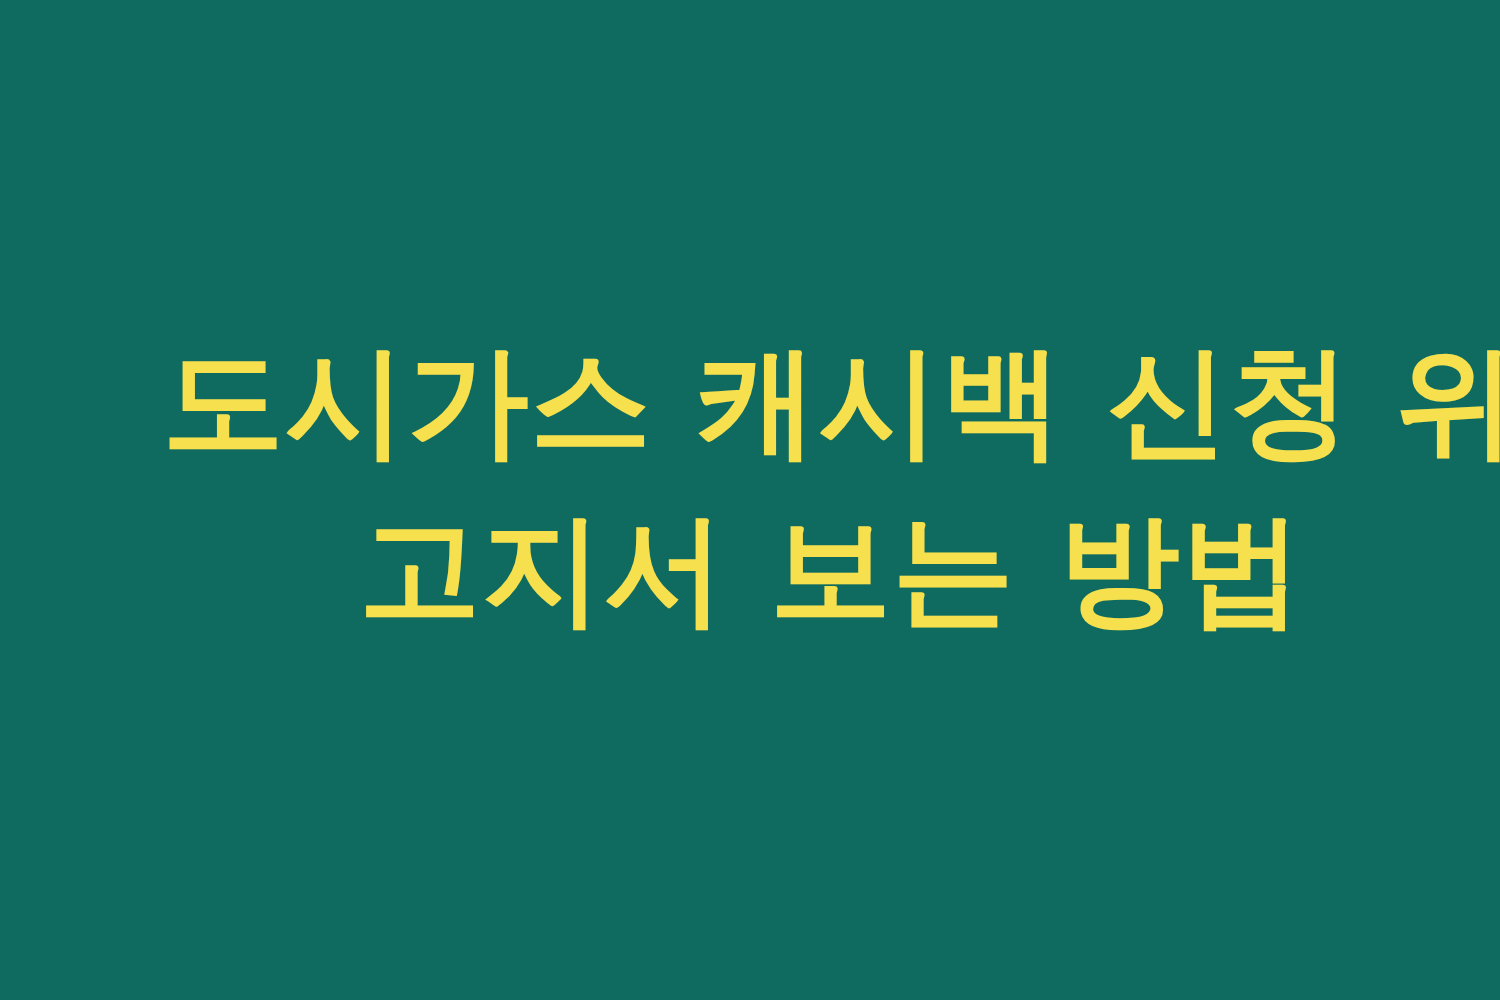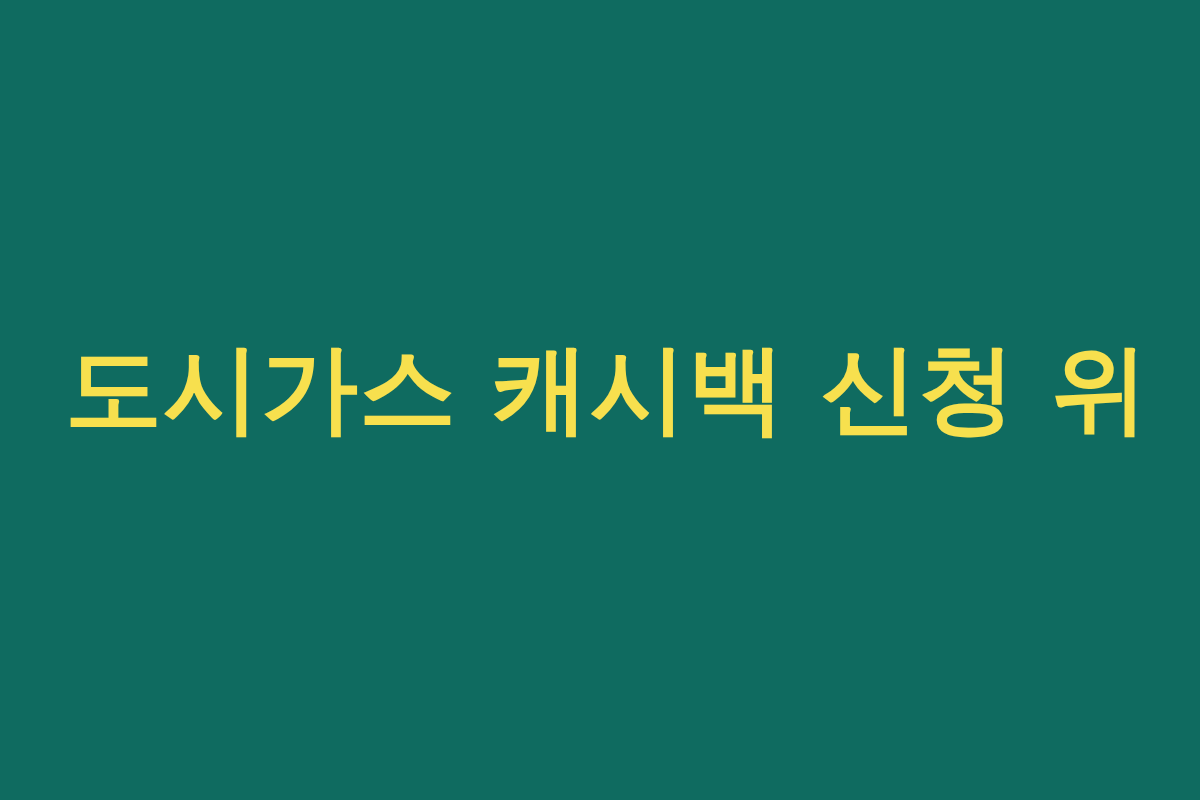--- a/index.html
+++ b/index.html
@@ -14,21 +14,21 @@
     font-family: "Liberation Sans", sans-serif;
   }
 
   #banner {
     position: relative;
     width: 1200px;
     height: 800px;
     background: #0f6b60;
     display: flex;
     align-items: center;
-    justify-content: center;
+    justify-content: flex-end;
     box-sizing: border-box;
   }
 
   #title-block {
     width: 1070px;
     text-align: center;
     position: relative;
     top: -12px;
   }
 
@@ -42,14 +42,15 @@
     letter-spacing: 1px;
     white-space: nowrap;
   }
 </style>
 </head>
 <body>
 
 <div id="banner" style="background: rgb(15, 107, 96);">
   <div id="title-block">
     <span class="title-line" style="color: rgb(247, 224, 78);">도시가스 캐시백 신청 위</span>
+    <span class="title-line" style="color: rgb(247, 224, 78);">고지서 보는 방법</span>
   </div>
 </div>
 
 </body></html>

